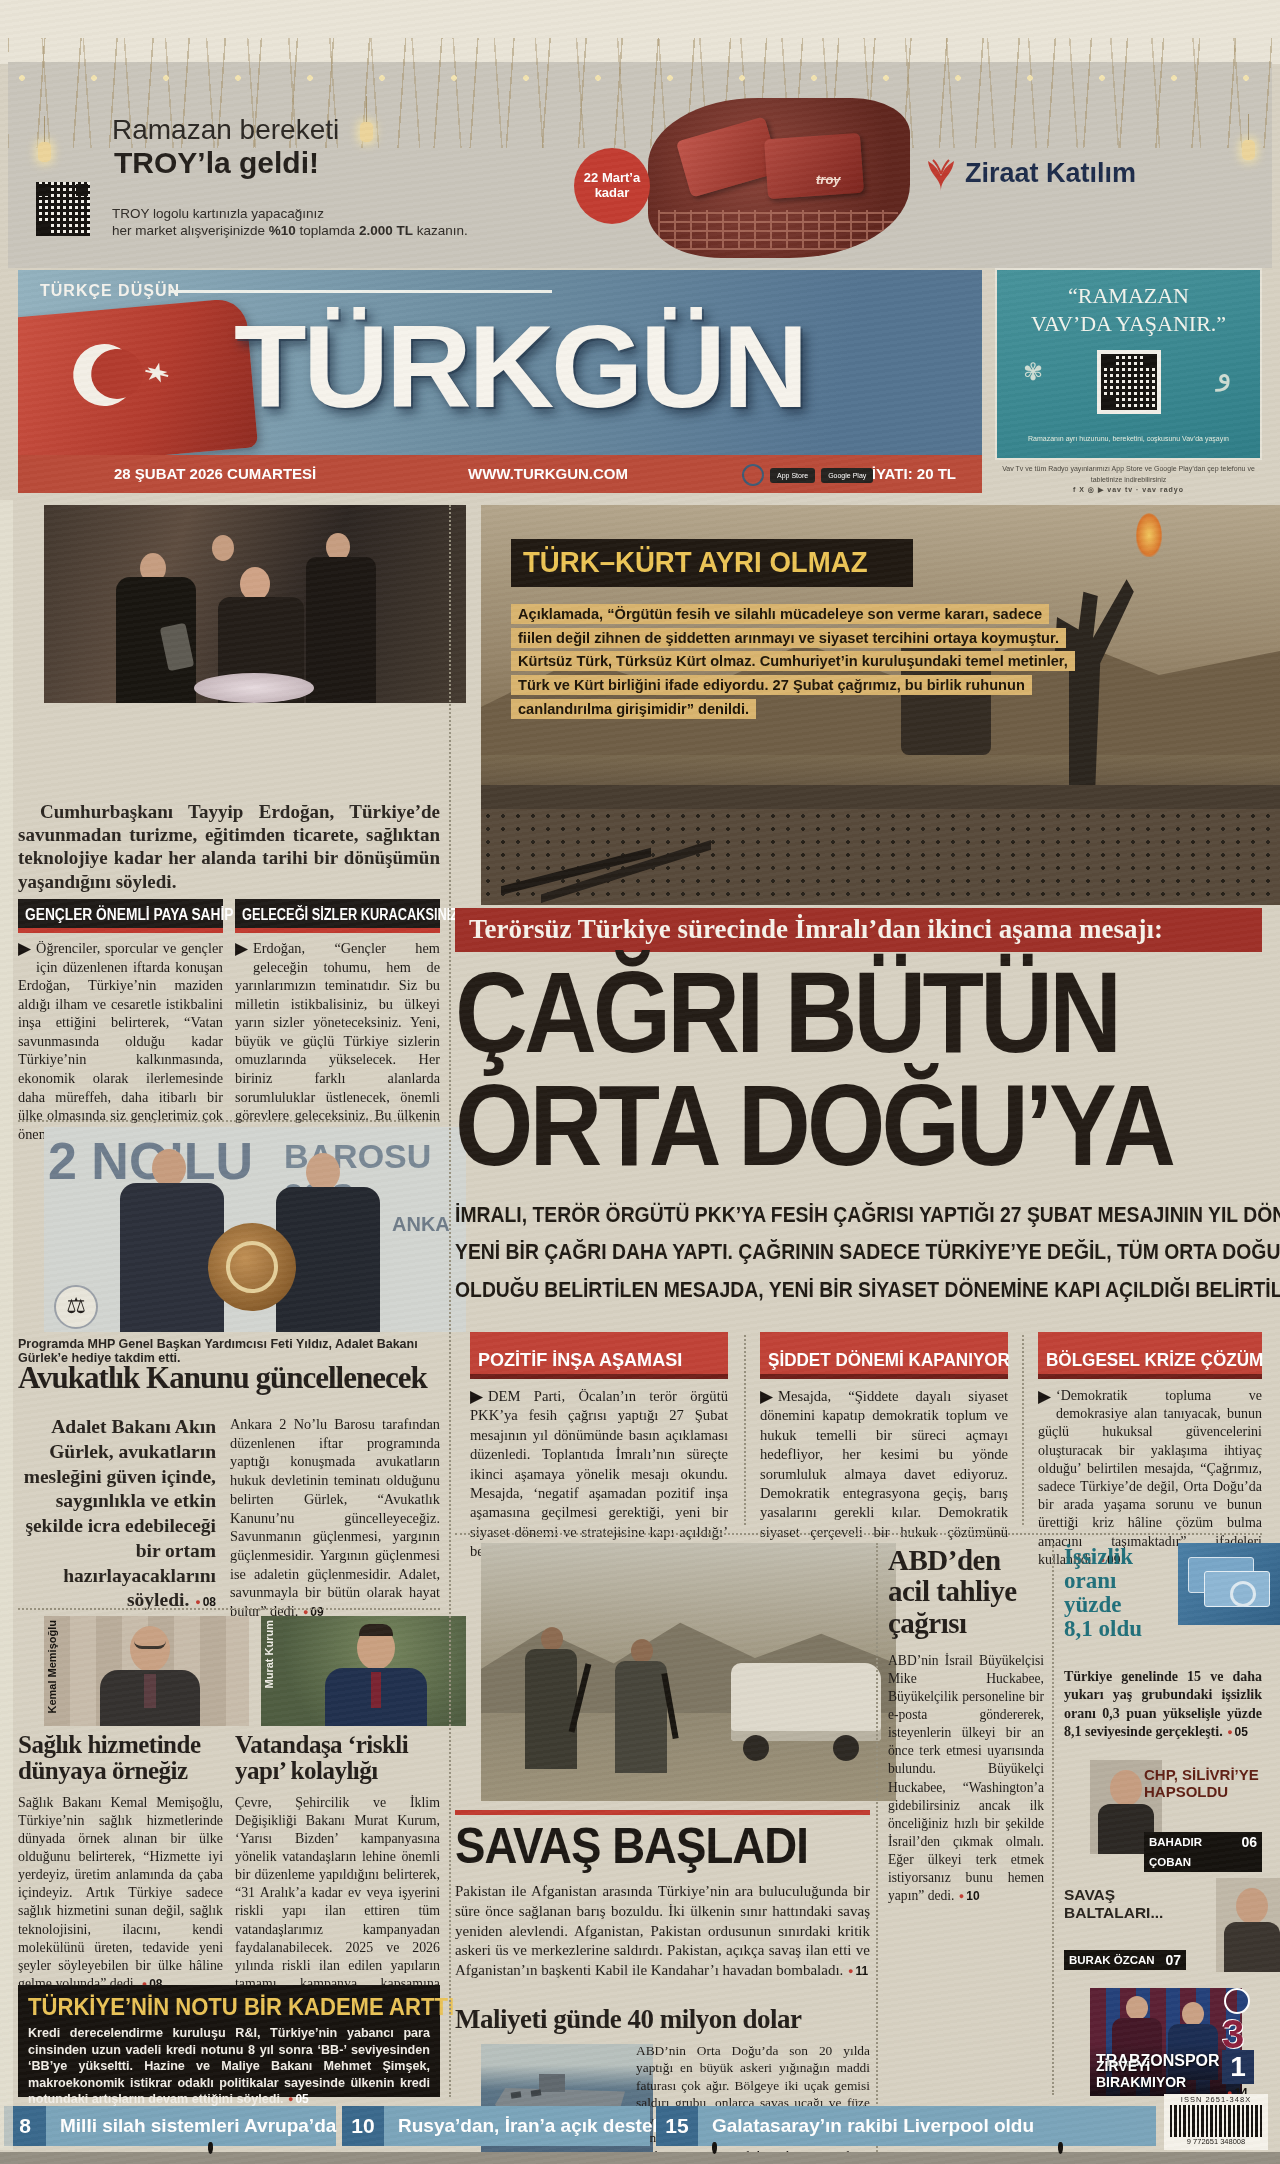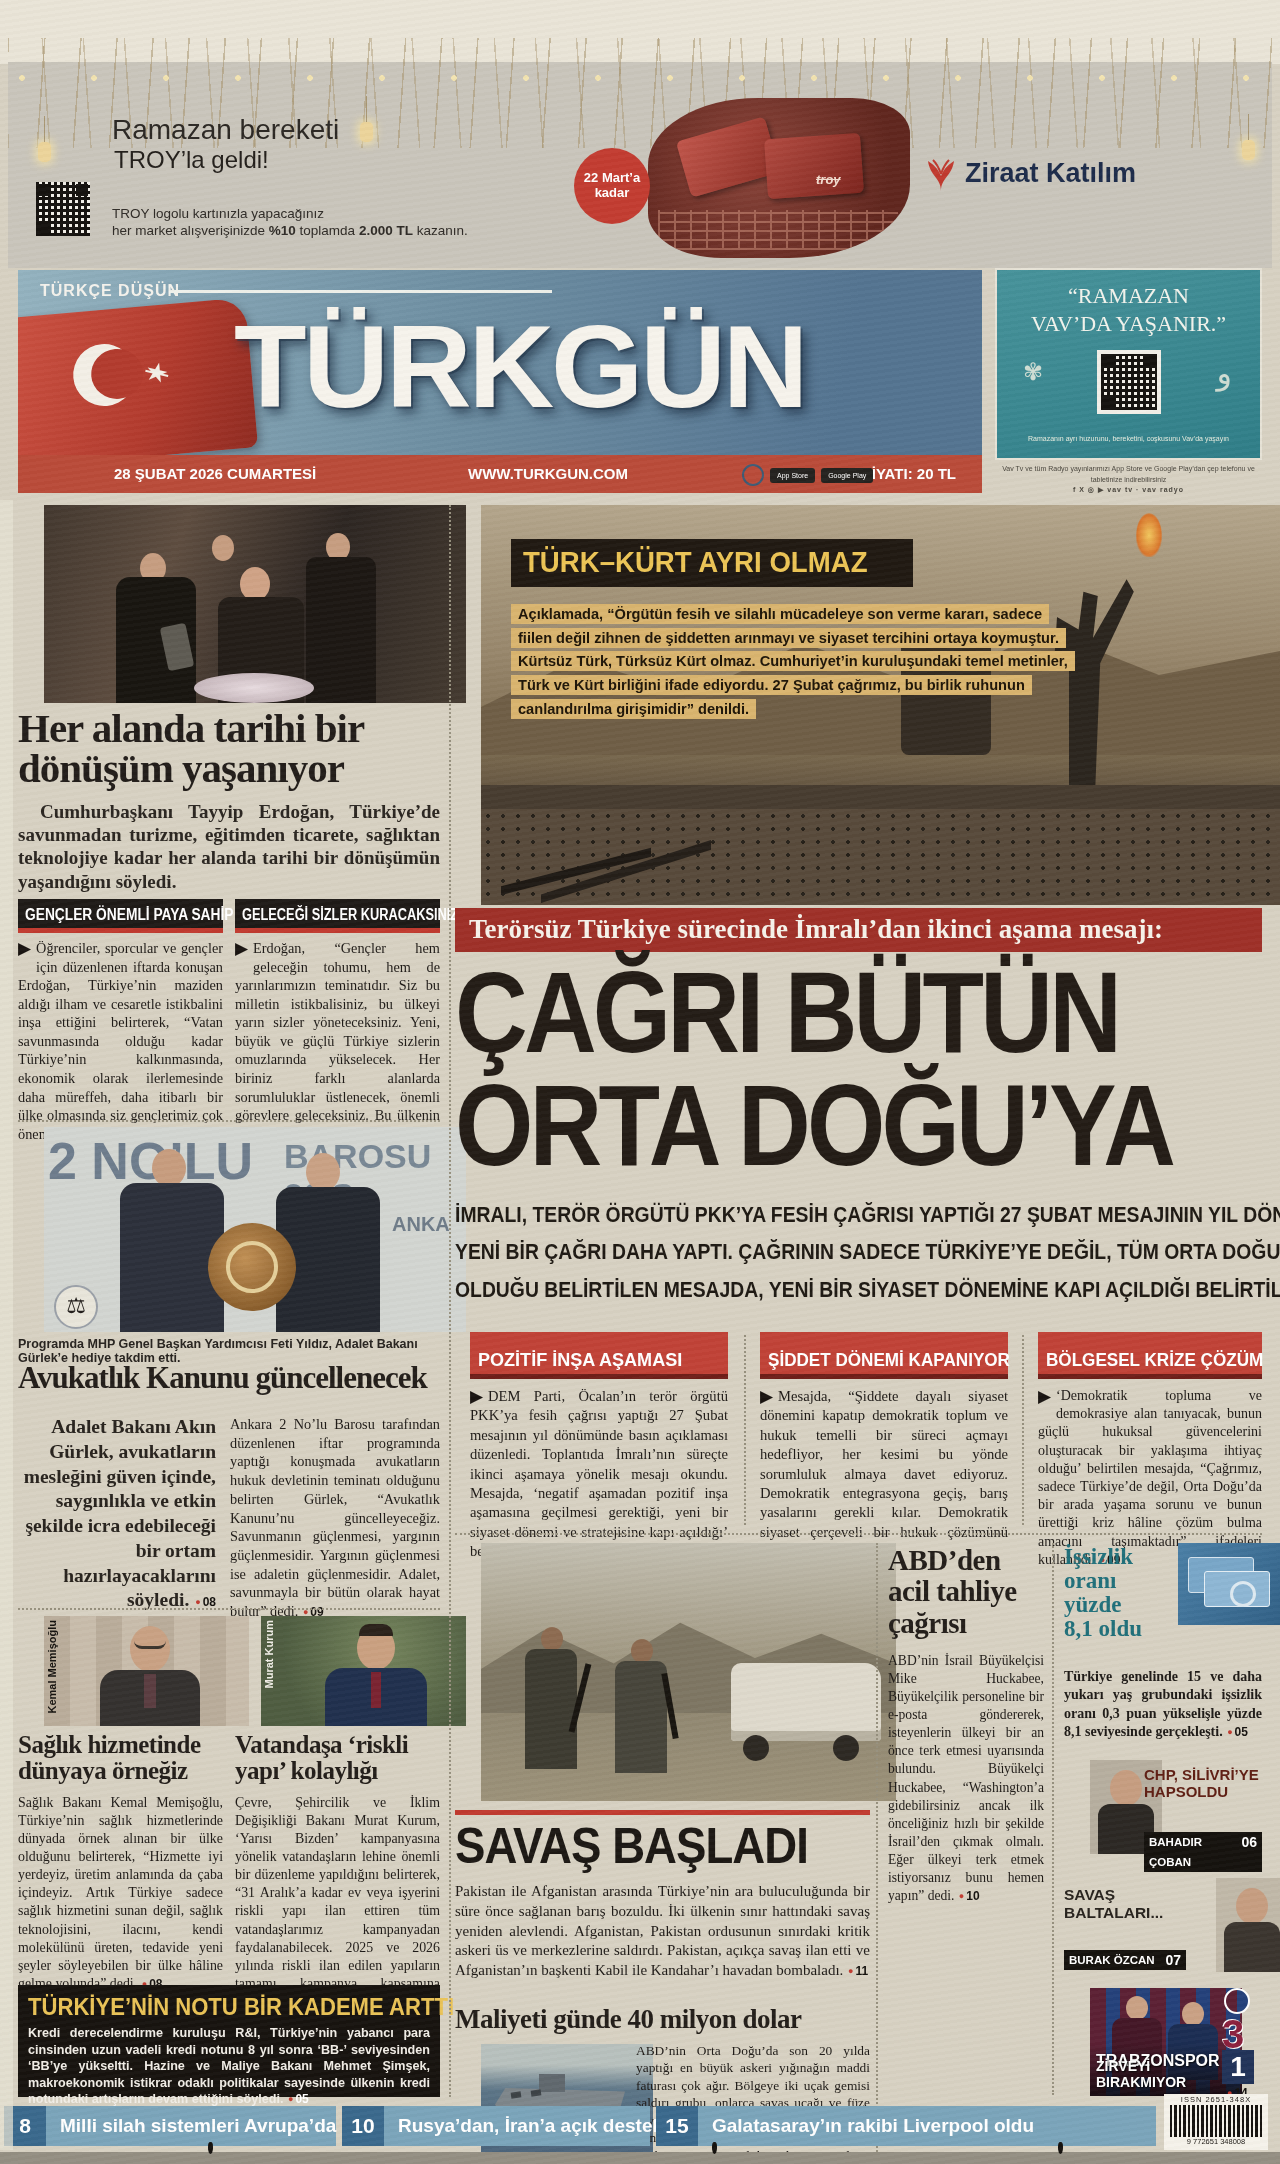--- a/index.html
+++ b/index.html
@@ -57,21 +57,21 @@
            repeating-linear-gradient(86deg,rgba(164,144,104,.45) 0 1.5px,transparent 1.5px 41px);"></div>
     <span class="lantern" style="left:30px;top:80px"></span>
     <span class="lantern" style="left:352px;top:60px"></span>
     <span class="lantern" style="left:806px;top:72px"></span>
     <span class="lantern" style="left:872px;top:96px"></span>
     <span class="lantern" style="left:1234px;top:78px"></span>
 
     <div class="qr" style="left:28px;top:120px;width:54px;height:54px"></div>
 
     <div class="a sans" style="left:104px;top:52px;font-size:28px;color:#2b2723">Ramazan bereketi</div>
-    <div class="a sans" style="left:106px;top:84px;font-size:24px;font-weight:normal;color:#221e1a">TROY’la geldi!</div>
+    <div class="a sans" style="left:106px;top:84px;font-size:30px;font-weight:bold;color:#221e1a">TROY’la geldi!</div>
 
     <div class="a sans" style="left:104px;top:144px;font-size:13.5px;line-height:1.25;color:#2e2a26">
       <span>TROY logolu kartınızla yapacağınız</span><br>
       <span>her market alışverişinizde </span><b>%10</b><span> toplamda </span><b>2.000 TL</b><span> kazanın.</span>
     </div>
 
     <div class="a" style="left:640px;top:36px;width:262px;height:160px;border-radius:42% 22% 46% 28%;
                 background:radial-gradient(circle at 40% 40%,#8a443a,#5f251d 75%);overflow:hidden;">
       <i style="position:absolute;left:34px;top:30px;width:92px;height:58px;border-radius:6px;transform:rotate(-16deg);
                 background:linear-gradient(135deg,#c0554a,#8e2f26);box-shadow:2px 3px 5px rgba(0,0,0,.4)"></i>
@@ -146,21 +146,20 @@
     <i style="left:72px;top:72px;width:80px;height:126px;background:#17140f;border-radius:14px 14px 0 0"></i>
     <i class="hd" style="left:196px;top:62px;width:30px;height:34px;background:#cfa285"></i>
     <i style="left:174px;top:92px;width:86px;height:106px;background:#221c17;border-radius:12px 12px 0 0"></i>
     <i class="hd" style="left:168px;top:30px;width:22px;height:26px"></i>
     <i class="hd" style="left:282px;top:28px;width:24px;height:28px"></i>
     <i style="left:262px;top:52px;width:70px;height:146px;background:#1b1612;border-radius:10px 10px 0 0"></i>
     <i style="left:120px;top:120px;width:26px;height:44px;background:#5d5a52;border-radius:4px;transform:rotate(-12deg)"></i>
     <i style="left:150px;top:168px;width:120px;height:30px;background:radial-gradient(#e7dbdf,#b9a8ae);border-radius:50%"></i>
   </div>
 
-  <div class="a" style="left:18px;top:708px;width:422px;font-size:41px;font-weight:900;line-height:.98;letter-spacing:-1px;color:#211c19">Her alanda tarihi bir dönüşüm yaşanıyor</div>
 
   <div class="a jus" style="left:18px;top:800px;width:422px;font-size:19px;font-weight:bold;line-height:1.22;color:#2a2520;text-indent:22px">Cumhurbaşkanı Tayyip Erdoğan, Türkiye’de savunmadan turizme, eğitimden ticarete, sağlıktan teknolojiye kadar her alanda tarihi bir dönüşümün yaşandığını söyledi.</div>
 
   <div class="a" style="left:18px;top:899px;width:205px">
     <div class="boxhead"><span class="cond" style="transform:scaleX(.86)">GENÇLER ÖNEMLİ PAYA SAHİP</span></div>
     <div class="jus arr" style="font-size:14.3px;line-height:1.3;margin-top:6px"><span>Öğrenciler, sporcular ve gençler için düzenlenen iftarda konuşan Erdoğan, Türkiye’nin maziden aldığı ilham ve cesaretle istikbalini inşa ettiğini belirterek, “Vatan savunmasında olduğu kadar Türkiye’nin kalkınmasında, ekonomik olarak ilerlemesinde daha müreffeh, daha itibarlı bir ülke olmasında siz gençlerimiz çok önemli paya sahip” dedi.</span> <span class="ref">08</span></div>
   </div>
   <div class="a" style="left:235px;top:899px;width:205px">
     <div class="boxhead"><span class="cond" style="transform:scaleX(.8)">GELECEĞİ SİZLER KURACAKSINIZ</span></div>
     <div class="jus arr" style="font-size:14.3px;line-height:1.3;margin-top:6px"><span>Erdoğan, “Gençler hem geleceğin tohumu, hem de yarınlarımızın teminatıdır. Siz bu milletin istikbalisiniz, bu ülkeyi yarın sizler yöneteceksiniz. Yeni, büyük ve güçlü Türkiye sizlerin omuzlarında yükselecek. Her biriniz farklı alanlarda sorumluluklar üstlenecek, önemli görevlere geleceksiniz. Bu ülkenin geleceğini sizler kuracaksınız” diye konuştu.</span> <span class="ref">08</span></div>

